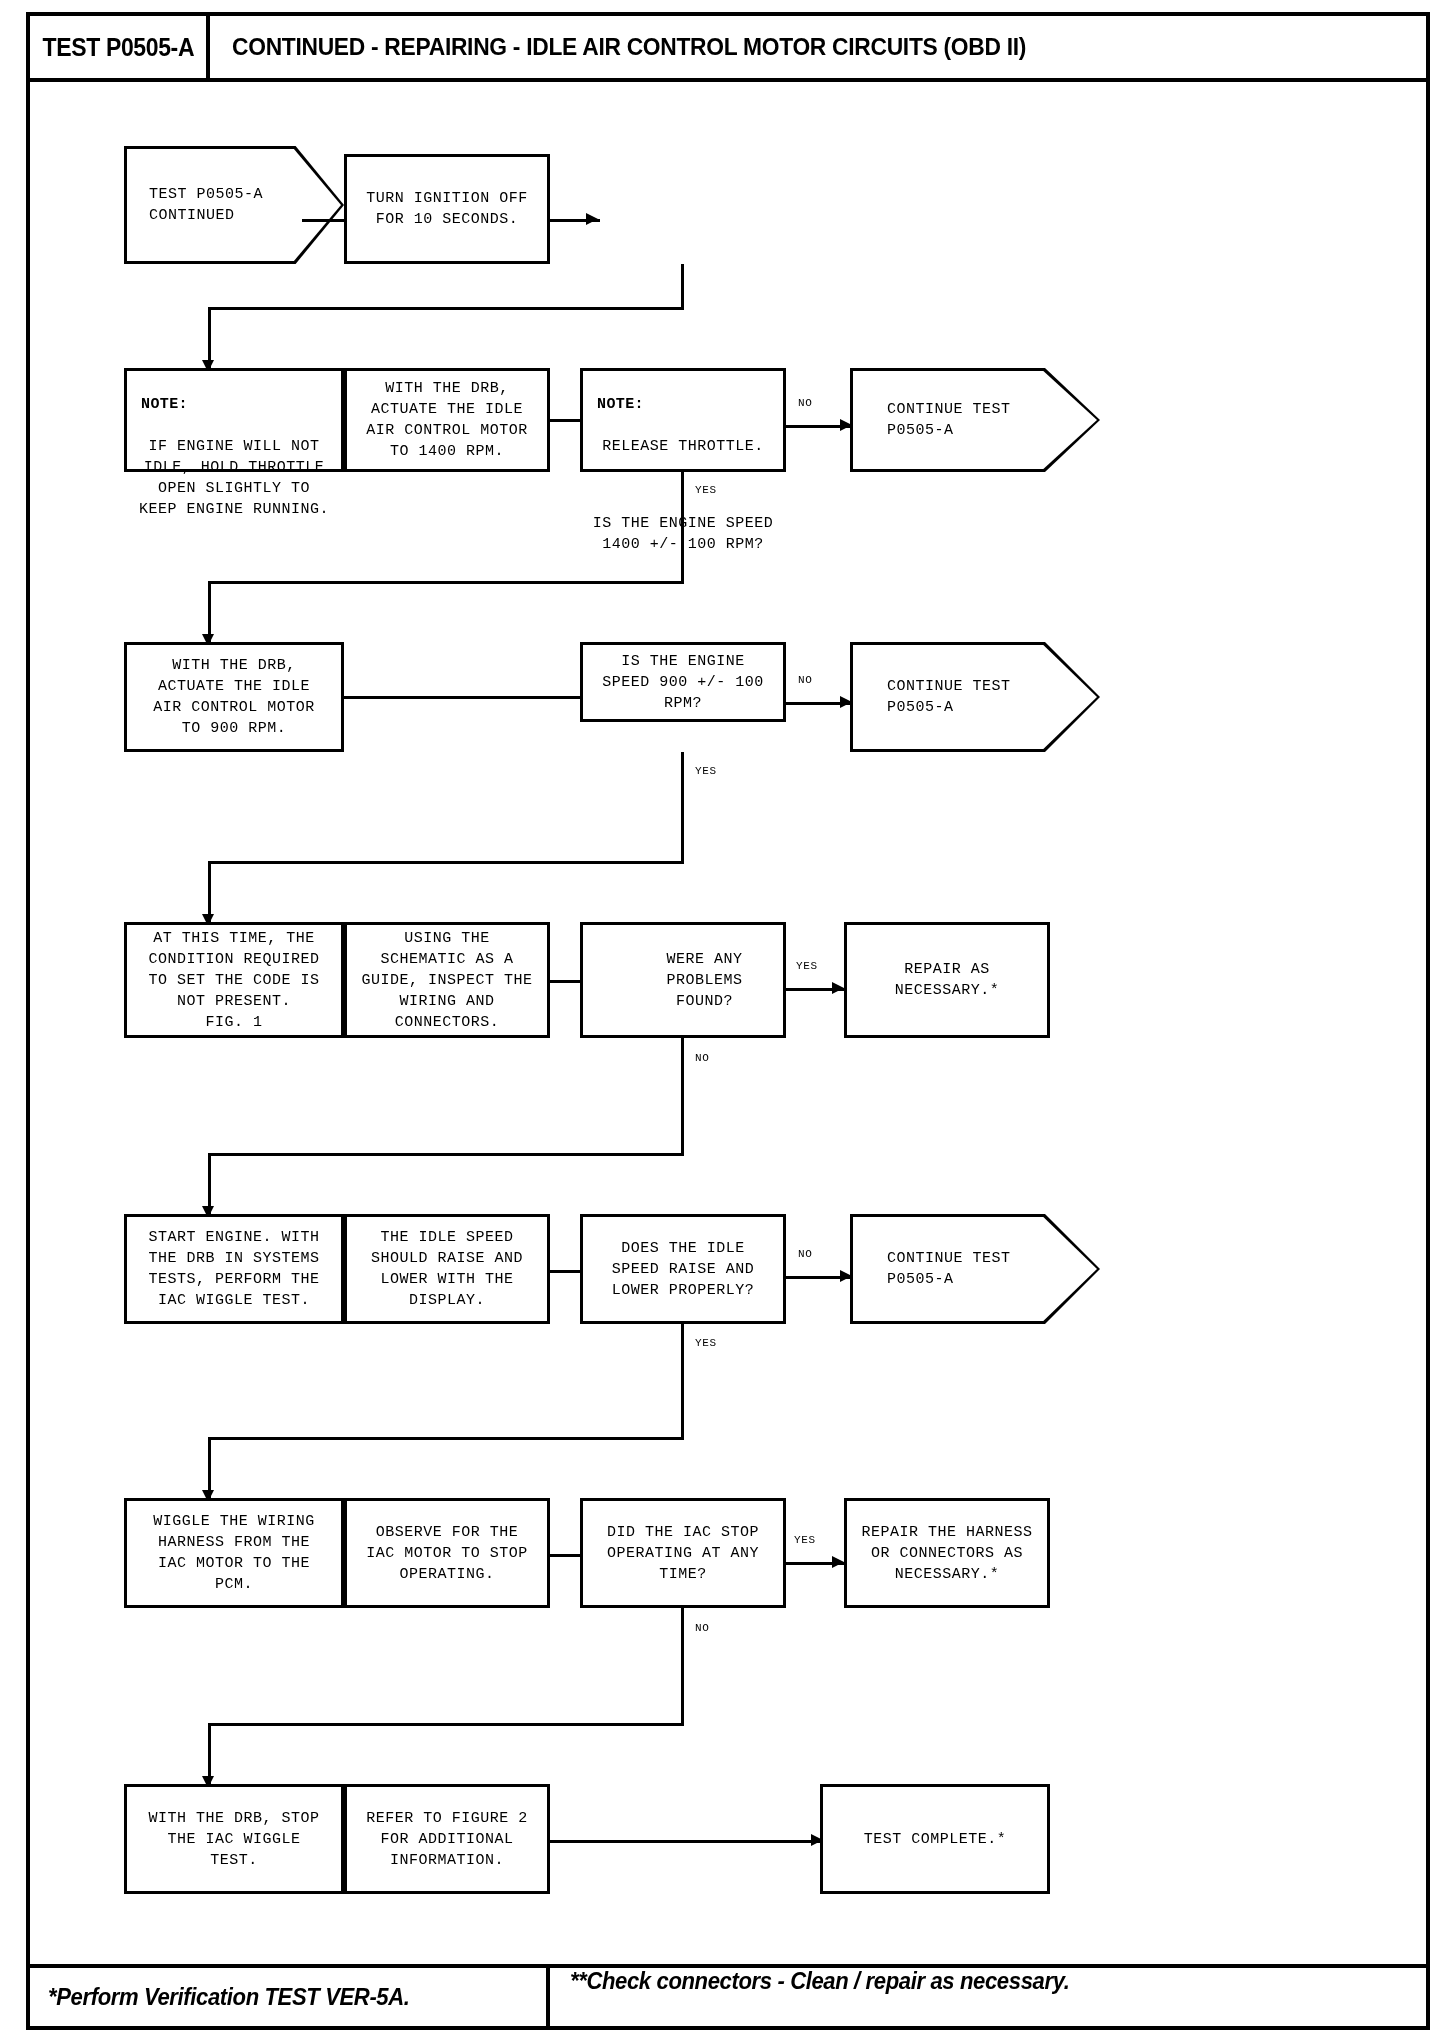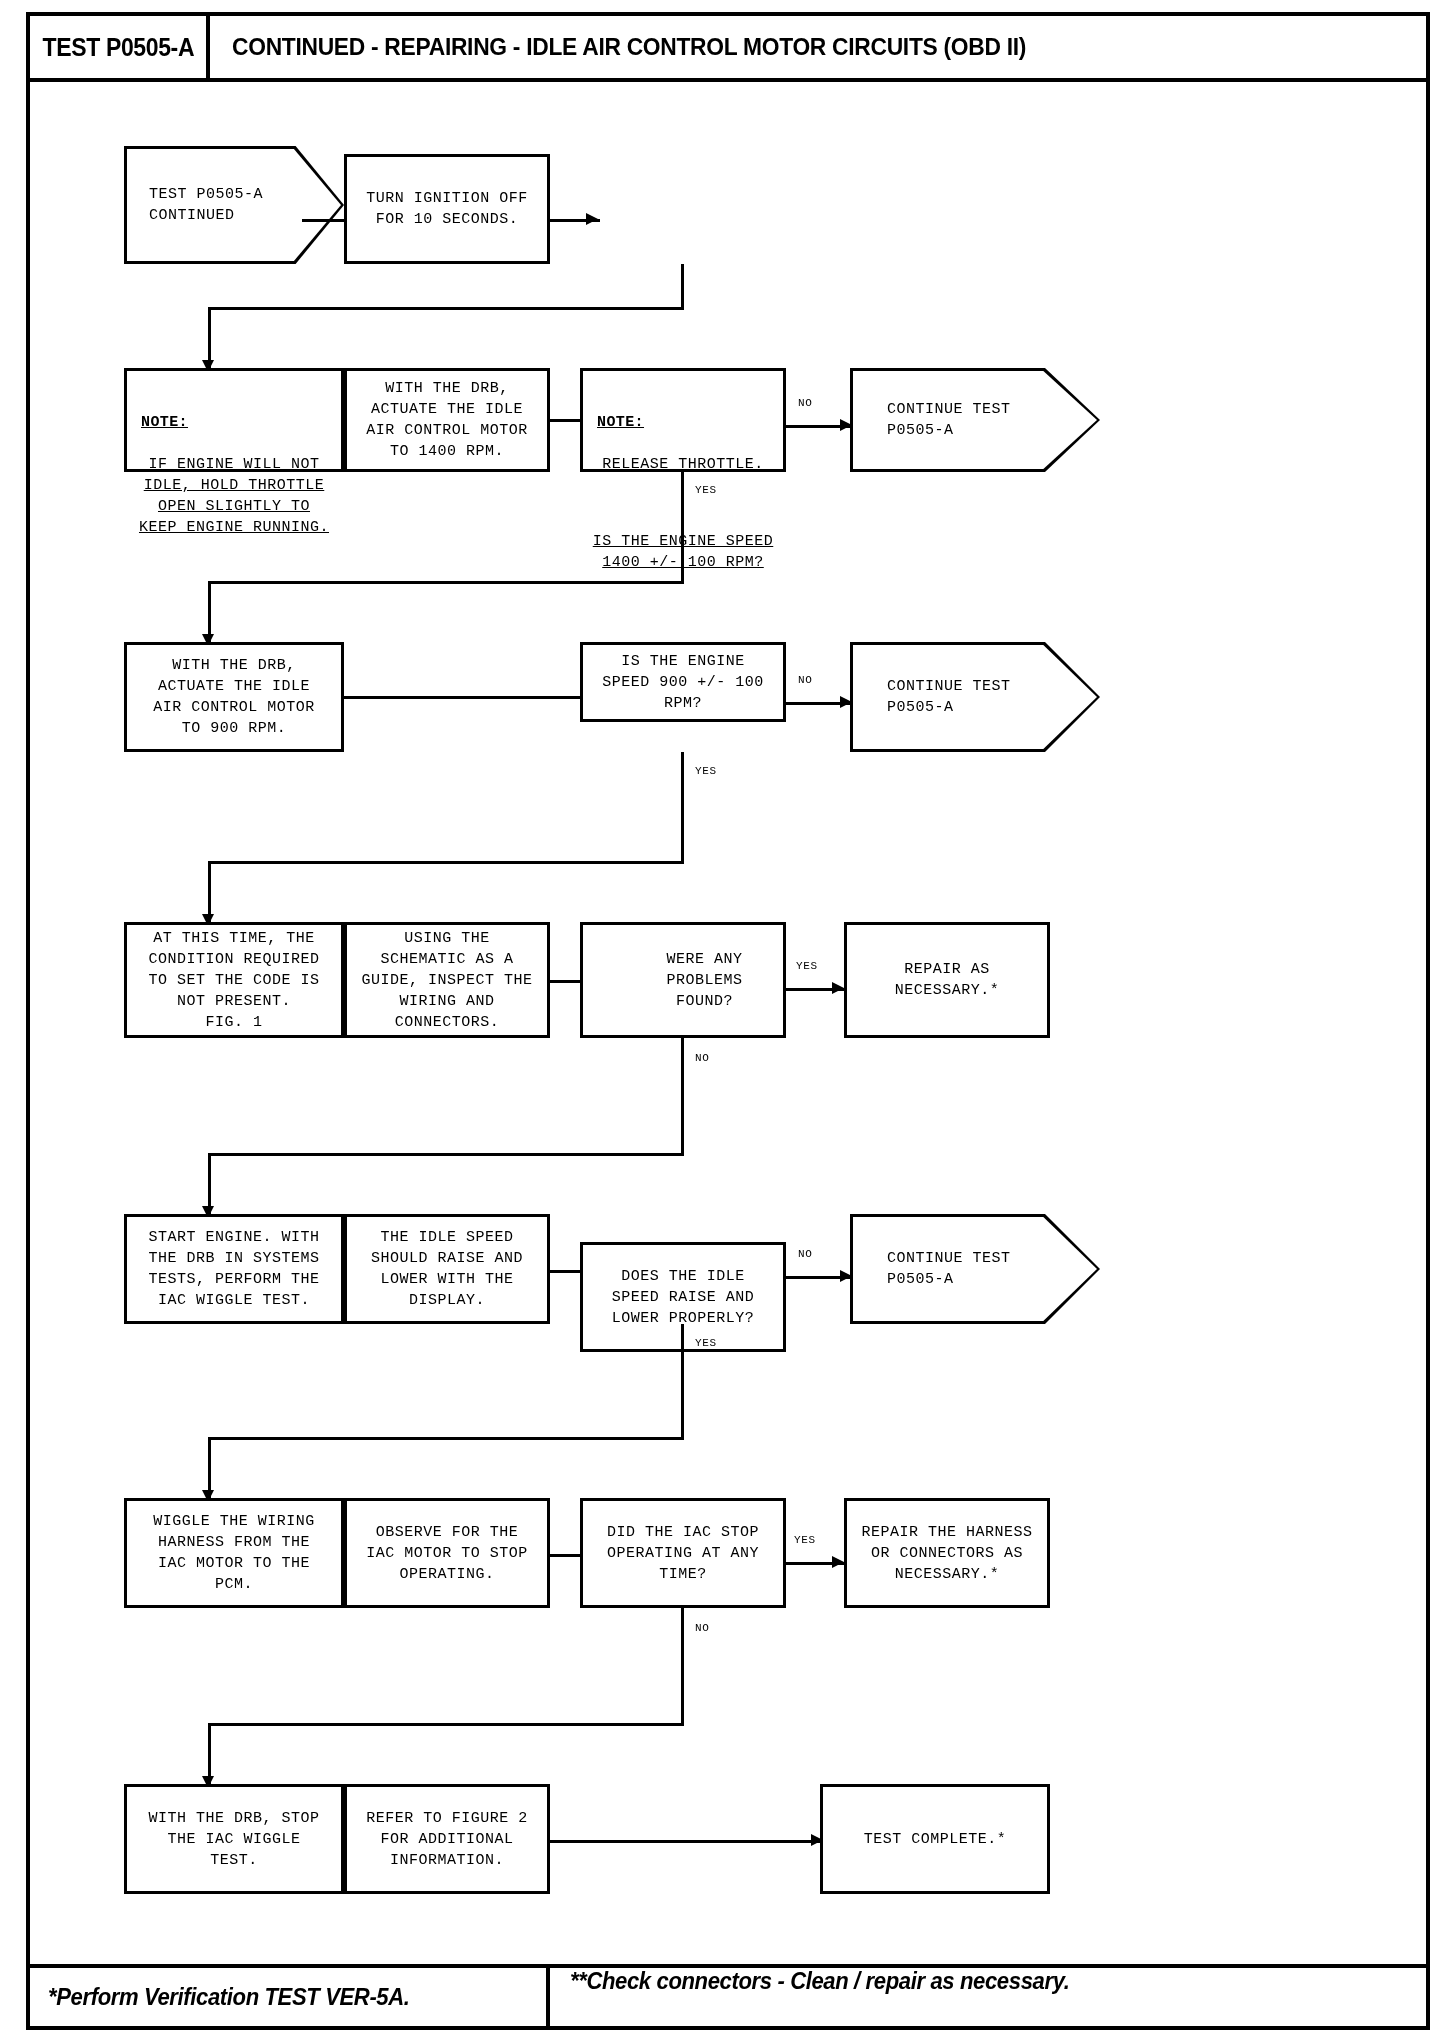--- a/index.html
+++ b/index.html
@@ -128,22 +128,21 @@
     font-family: "Liberation Mono", "DejaVu Sans Mono", monospace;
     font-size: 15px;
     line-height: 21px;
     letter-spacing: 0.5px;
     white-space: pre-line;
     padding: 2px 4px;
   }
   .flow-box.note-box {
     display: block;
     text-align: center;
-    padding-top: 20px;
-    text-decoration: underline;
+    padding-top: 2px;
   }
   .note-label {
     display: block;
     text-align: left;
     font-weight: bold;
     padding-left: 10px;
     letter-spacing: 0.4px;
   }
   .note-body {
     display: block;
@@ -376,21 +375,21 @@
     <div class="arrow-right" style="left:335px; top:1182px;"></div>
 
     <div class="flow-box" style="left:314px; top:1132px; width:206px; height:110px;">THE IDLE SPEED
 SHOULD RAISE AND
 LOWER WITH THE
 DISPLAY.</div>
 
     <div class="h-line" style="left:520px; top:1188px; width:50px;"></div>
     <div class="arrow-right" style="left:556px; top:1182px;"></div>
 
-    <div class="flow-box" style="left:550px; top:1132px; width:206px; height:110px;margin-top:28px;">DOES THE IDLE
+    <div class="flow-box" style="left:550px; top:1132px; width:206px; height:110px;">DOES THE IDLE
 SPEED RAISE AND
 LOWER PROPERLY?</div>
 
     <span class="edge-label" style="left:768px; top:1166px;">NO</span>
     <div class="h-line" style="left:756px; top:1194px; width:68px;"></div>
     <div class="arrow-right" style="left:810px; top:1188px;"></div>
 
     <div class="flow-pent" style="left:820px; top:1132px; width:250px; height:110px;">
       <div class="pent-inner">
         <span class="pent-text">CONTINUE TEST

